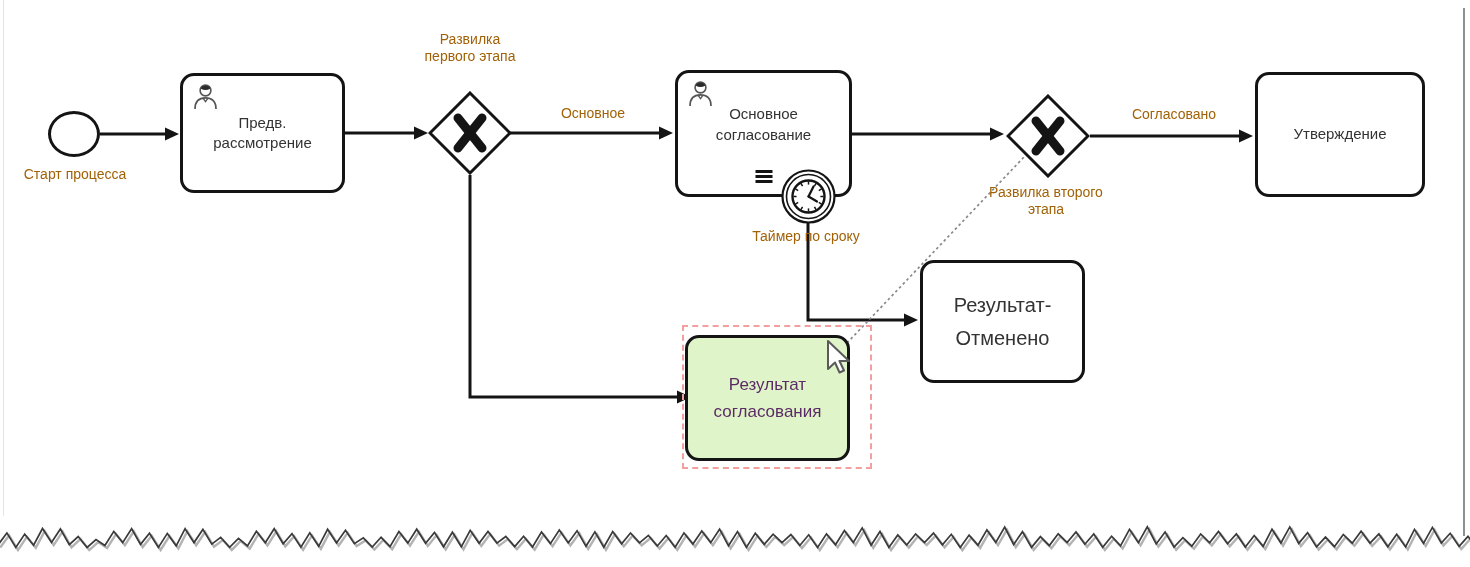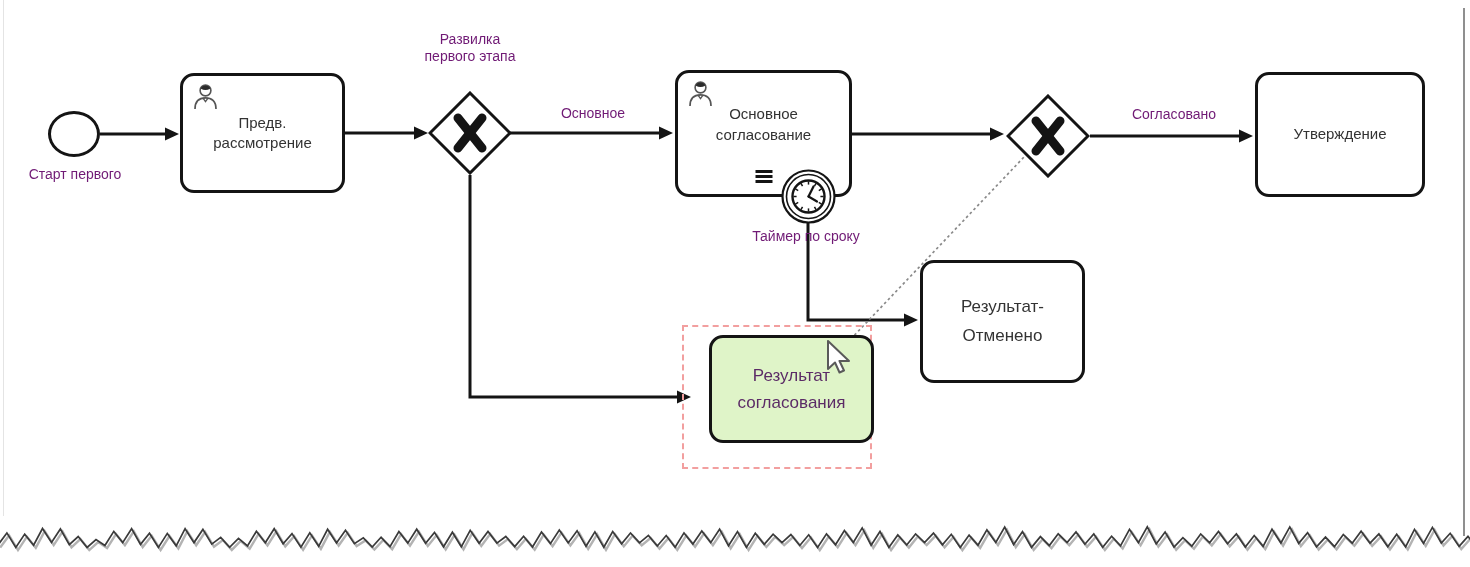--- a/index.html
+++ b/index.html
@@ -11,34 +11,34 @@
   .ml{white-space:pre-line;}
   
   .border-left{left:3px;top:0;width:1px;height:516px;background:#e4e4e4;}
   .border-right{left:1463px;top:8px;width:2px;height:528px;background:#8f8f8f;}
   
   .task{
     position:absolute;background:#fff;border:3px solid var(--shape-stroke,#141414);
     border-radius:14px;display:flex;align-items:center;justify-content:center;
     text-align:center;font-size:15px;line-height:1.35;color:#333;box-sizing:border-box;
   }
-  .task.big-text{font-size:17px;line-height:1.65;}
+  .task.big-text{font-size:20px;line-height:1.65;}
   .task.green{
     background:var(--highlighted-task-fill,#dff4c8);
     color:var(--highlighted-task-text,#5b2b66);
     font-size:17px;line-height:1.6;
   }
   .user-icon{position:absolute;left:9px;top:6px;}
   
   .start-event{
     position:absolute;left:48px;top:111px;width:52px;height:46px;background:#fff;
     border:3px solid var(--shape-stroke,#141414);border-radius:50%;box-sizing:border-box;
   }
   
-  .lbl{position:absolute;font-size:14px;text-align:center;color:#701a75;line-height:1.22;}
+  .lbl{position:absolute;font-size:14px;text-align:center;color:#a16207;line-height:1.22;}
   
   .mi-marker{position:absolute;left:50%;bottom:9px;transform:translateX(-50%);}
   .mi-marker .bar{width:17px;height:2.8px;background:#141414;margin:2.2px 0;}
   
   .selection{
     position:absolute;left:682px;top:325px;width:190px;height:144px;box-sizing:border-box;
     border:2px dashed var(--selection-outline,#f29f9f);
   }
   svg{display:block;}
   .node-svg{position:absolute;}
@@ -85,21 +85,21 @@
       <path d="M847 343 L1024 157" fill="none" stroke="#8a8a8a" stroke-width="1.7" stroke-dasharray="2.6 2.8"></path>
     </g>
 
     <g>
       <path id="torn-shadow" fill="none" stroke="#b3b3b3" stroke-width="2.4" transform="translate(2.2,2.6)" d="M-2.0 545.0L6.9 532.9L15.8 547.5L24.7 534.1L33.6 545.2L42.5 528.5L51.5 542.5L60.4 529.0L69.3 544.7L78.2 536.5L87.1 547.5L96.0 539.5L104.9 545.5L113.8 531.4L122.7 542.6L131.6 528.7L140.5 544.4L149.5 533.2L158.4 547.4L167.3 533.4L176.2 545.8L185.1 528.7L194.0 542.6L202.9 529.4L211.8 544.1L220.7 537.4L229.6 547.3L238.5 538.4L247.5 546.0L256.4 531.3L265.3 542.8L274.2 528.7L283.1 543.8L292.0 533.6L300.9 547.2L309.8 532.8L318.7 546.3L327.6 529.3L336.5 542.9L345.5 530.3L354.4 543.6L363.3 537.8L372.2 547.0L381.1 537.3L390.0 546.6L398.9 531.5L407.8 543.1L416.7 529.2L425.6 543.3L434.5 532.4L443.5 546.8L452.4 532.2L461.3 546.8L470.2 530.3L479.1 543.3L488.0 531.5L496.9 543.1L505.8 536.5L514.7 546.6L523.6 536.3L532.5 547.0L541.5 532.1L550.4 543.6L559.3 530.0L568.2 542.9L577.1 530.7L586.0 546.3L594.9 531.8L603.8 547.2L612.7 531.6L621.6 543.8L630.5 533.0L639.5 542.8L648.4 535.4L657.3 546.0L666.2 535.5L675.1 547.3L684.0 532.9L692.9 544.1L701.8 531.0L710.7 542.6L719.6 529.2L728.5 545.8L737.5 531.6L746.4 547.4L755.3 533.2L764.2 544.4L773.1 534.2L782.0 542.6L790.9 534.5L799.8 545.5L808.7 534.8L817.6 547.5L826.5 533.9L835.5 544.7L844.4 530.6L853.3 542.5L862.2 527.9L871.1 545.2L880.0 531.5L888.9 547.5L897.8 534.9L906.7 545.0L915.6 533.9L924.5 542.5L933.5 533.1L942.4 544.8L951.3 534.3L960.2 547.5L969.1 535.1L978.0 545.3L986.9 529.9L995.8 542.5L1004.7 527.1L1013.6 544.5L1022.5 531.7L1031.5 547.4L1040.4 536.6L1049.3 545.6L1058.2 533.8L1067.1 542.6L1076.0 532.0L1084.9 544.2L1093.8 534.0L1102.7 547.4L1111.6 536.2L1120.5 545.9L1129.5 529.4L1138.4 542.7L1147.3 526.8L1156.2 544.0L1165.1 532.1L1174.0 547.2L1182.9 537.7L1191.8 546.2L1200.7 534.0L1209.6 542.8L1218.5 531.4L1227.5 543.7L1236.4 533.9L1245.3 547.1L1254.2 535.5L1263.1 546.4L1272.0 529.2L1280.9 543.0L1289.8 526.9L1298.7 543.4L1307.6 532.6L1316.5 546.9L1325.5 537.1L1334.4 546.7L1343.3 534.5L1352.2 543.2L1361.1 531.2L1370.0 543.2L1378.9 533.9L1387.8 546.7L1396.7 534.3L1405.6 546.9L1414.5 529.4L1423.5 543.4L1432.4 527.4L1441.3 543.0L1450.2 533.3L1459.1 546.4L1468.0 536.4L1476.9 547.1"></path>
       <path id="torn-line" fill="none" stroke="#3a3a3a" stroke-width="1.7" d="M-2.0 545.0L6.9 532.9L15.8 547.5L24.7 534.1L33.6 545.2L42.5 528.5L51.5 542.5L60.4 529.0L69.3 544.7L78.2 536.5L87.1 547.5L96.0 539.5L104.9 545.5L113.8 531.4L122.7 542.6L131.6 528.7L140.5 544.4L149.5 533.2L158.4 547.4L167.3 533.4L176.2 545.8L185.1 528.7L194.0 542.6L202.9 529.4L211.8 544.1L220.7 537.4L229.6 547.3L238.5 538.4L247.5 546.0L256.4 531.3L265.3 542.8L274.2 528.7L283.1 543.8L292.0 533.6L300.9 547.2L309.8 532.8L318.7 546.3L327.6 529.3L336.5 542.9L345.5 530.3L354.4 543.6L363.3 537.8L372.2 547.0L381.1 537.3L390.0 546.6L398.9 531.5L407.8 543.1L416.7 529.2L425.6 543.3L434.5 532.4L443.5 546.8L452.4 532.2L461.3 546.8L470.2 530.3L479.1 543.3L488.0 531.5L496.9 543.1L505.8 536.5L514.7 546.6L523.6 536.3L532.5 547.0L541.5 532.1L550.4 543.6L559.3 530.0L568.2 542.9L577.1 530.7L586.0 546.3L594.9 531.8L603.8 547.2L612.7 531.6L621.6 543.8L630.5 533.0L639.5 542.8L648.4 535.4L657.3 546.0L666.2 535.5L675.1 547.3L684.0 532.9L692.9 544.1L701.8 531.0L710.7 542.6L719.6 529.2L728.5 545.8L737.5 531.6L746.4 547.4L755.3 533.2L764.2 544.4L773.1 534.2L782.0 542.6L790.9 534.5L799.8 545.5L808.7 534.8L817.6 547.5L826.5 533.9L835.5 544.7L844.4 530.6L853.3 542.5L862.2 527.9L871.1 545.2L880.0 531.5L888.9 547.5L897.8 534.9L906.7 545.0L915.6 533.9L924.5 542.5L933.5 533.1L942.4 544.8L951.3 534.3L960.2 547.5L969.1 535.1L978.0 545.3L986.9 529.9L995.8 542.5L1004.7 527.1L1013.6 544.5L1022.5 531.7L1031.5 547.4L1040.4 536.6L1049.3 545.6L1058.2 533.8L1067.1 542.6L1076.0 532.0L1084.9 544.2L1093.8 534.0L1102.7 547.4L1111.6 536.2L1120.5 545.9L1129.5 529.4L1138.4 542.7L1147.3 526.8L1156.2 544.0L1165.1 532.1L1174.0 547.2L1182.9 537.7L1191.8 546.2L1200.7 534.0L1209.6 542.8L1218.5 531.4L1227.5 543.7L1236.4 533.9L1245.3 547.1L1254.2 535.5L1263.1 546.4L1272.0 529.2L1280.9 543.0L1289.8 526.9L1298.7 543.4L1307.6 532.6L1316.5 546.9L1325.5 537.1L1334.4 546.7L1343.3 534.5L1352.2 543.2L1361.1 531.2L1370.0 543.2L1378.9 533.9L1387.8 546.7L1396.7 534.3L1405.6 546.9L1414.5 529.4L1423.5 543.4L1432.4 527.4L1441.3 543.0L1450.2 533.3L1459.1 546.4L1468.0 536.4L1476.9 547.1"></path>
     </g>
   </svg>
 
   <div class="start-event"></div>
-  <div class="lbl" style="left:0px;top:166px;width:150px;">Старт первого</div>
+  <div class="lbl" style="left:0px;top:166px;width:150px;">Старт процесса</div>
 
   <div class="task" style="left:180px;top:73px;width:165px;height:120px;">
     <span class="user-icon">
       <svg width="27" height="29" viewBox="0 0 27 29">
         <circle cx="13.5" cy="8.5" r="5.4" fill="#fff" stroke="#555" stroke-width="1.6"></circle>
         <path d="M8.6 6.6 A5.4 5.4 0 0 1 18.4 6.6 Q13.5 9.6 8.6 6.6 Z" fill="#2b2b2b"></path>
         <path d="M3 27 C3 19 7.5 15.8 13.5 15.8 C19.5 15.8 24 19 24 27" fill="#fff" stroke="#555" stroke-width="1.7"></path>
         <path d="M11 16.2 L13.5 19.6 L16 16.2" fill="none" stroke="#555" stroke-width="1.3"></path>
       </svg>
     </span>
@@ -162,35 +162,37 @@
   </svg>
   <div class="lbl" style="left:726px;top:228px;width:160px;">Таймер по сроку</div>
 
   <svg class="node-svg" style="left:1006px;top:94px;" width="84" height="84" viewBox="0 0 84 84">
     <polygon points="42,2 82,42 42,82 2,42" fill="#fff" stroke="#141414" stroke-width="3"></polygon>
     <g stroke="#141414" stroke-width="9" stroke-linecap="round">
       <line x1="30" y1="27" x2="54" y2="57"></line>
         <line x1="54" y1="27" x2="30" y2="57"></line>
     </g>
   </svg>
+  <div class="lbl ml" style="left:960px;top:184px;width:172px;">Развилка второго
+этапа</div>
 
   <div class="lbl" style="left:1104px;top:106px;width:140px;">Согласовано</div>
 
   <div class="task" style="left:1255px;top:72px;width:170px;height:125px;">
     <span>Утверждение</span>
   </div>
 
   <div class="task big-text" style="left:920px;top:260px;width:165px;height:123px;">
     <span class="ml">Результат-
 Отменено</span>
   </div>
 
   <div class="selection"></div>
 
-  <div class="task green" style="left:709px;top:335px;width:165px;height:108px;">
+  <div class="task green" style="left:685px;top:335px;width:165px;height:126px;">
     <span class="ml">Результат
 согласования</span>
   </div>
 
   <svg class="node-svg" style="left:826px;top:340px;" width="30" height="38" viewBox="0 0 30 38">
     <polygon points="2,1 2,29 9,22.5 13.5,32.5 18,30.5 13.5,21 23,21" fill="#fff" stroke="#5a5a5a" stroke-width="2" stroke-linejoin="round"></polygon>
   </svg>
 
 </div>
 

